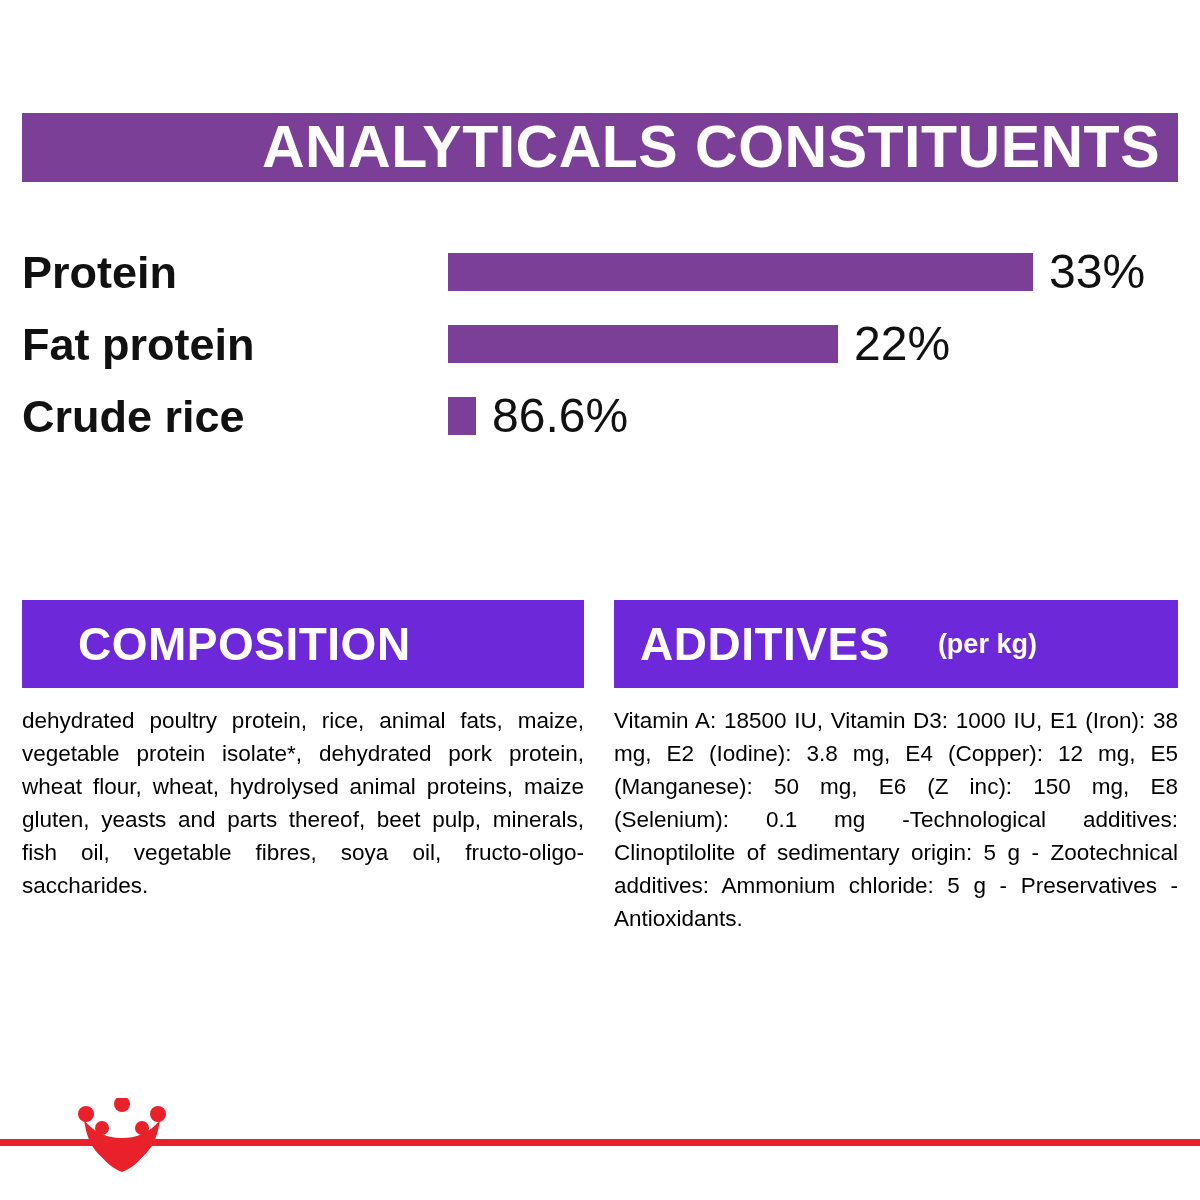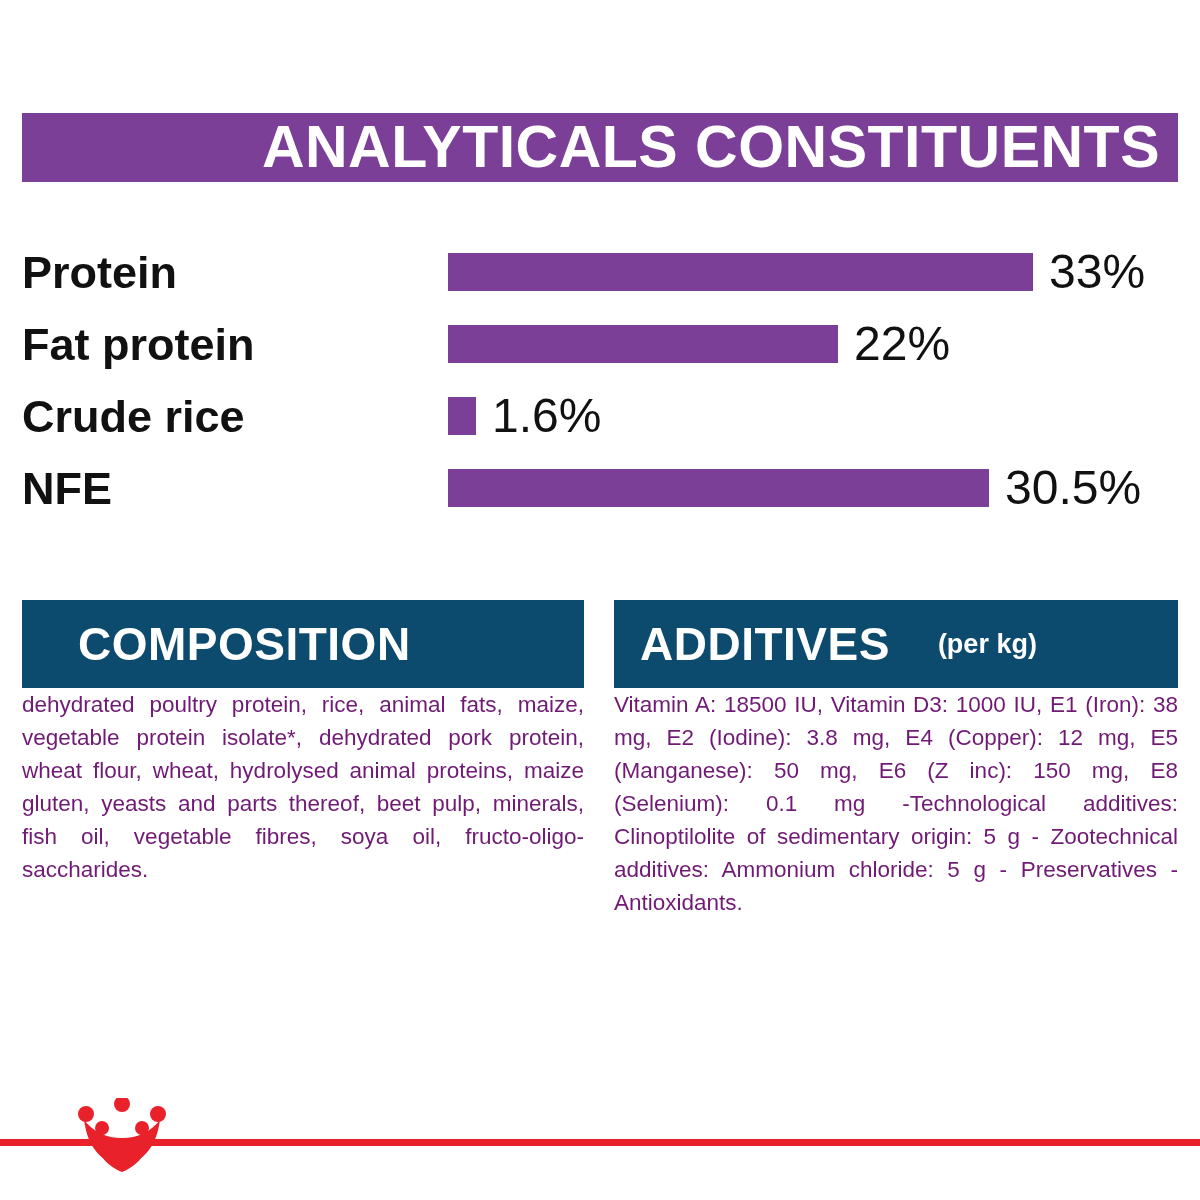--- a/index.html
+++ b/index.html
@@ -95,21 +95,21 @@
 
   
   .col {
     position: absolute;
     top: 600px;
   }
   .col-left  { left: 22px;  width: 562px; }
   .col-right { left: 614px; width: 564px; }
 
   .sub-banner {
-    background: #0c4a6e;
+    background: #6d28d9;
     height: 88px;
     display: flex;
     align-items: center;
     padding-left: 56px;
     box-sizing: border-box;
   }
   .sub-banner.right {
     padding-left: 26px;
     gap: 44px;
   }
@@ -124,23 +124,24 @@
   .sub-note {
     color: #ffffff;
     font-size: 27px;
     font-weight: bold;
     margin-left: 4px;
     line-height: 1;
     white-space: nowrap;
   }
 
   .body-text {
+    margin-top: 16px;
     font-size: 22.5px;
     line-height: 1.47;
-    color: #701a75;
+    color: #000000;
     text-align: justify;
     text-justify: inter-word;
   }
 
   
   .footer-line {
     position: absolute;
     left: 0;
     top: 1139px;
     width: 1200px;
@@ -180,31 +181,24 @@
       <div class="bar-area">
         <div class="bar" style="width:390px"></div>
         <div class="bar-value">22%</div>
       </div>
     </div>
 
     <div class="chart-row">
       <div class="row-label">Crude rice</div>
       <div class="bar-area">
         <div class="bar" style="width:28px"></div>
-        <div class="bar-value">1.6%</div>
+        <div class="bar-value">86.6%</div>
       </div>
     </div>
 
-    <div class="chart-row">
-      <div class="row-label">NFE</div>
-      <div class="bar-area">
-        <div class="bar" style="width:541px"></div>
-        <div class="bar-value">30.5%</div>
-      </div>
-    </div>
 
   </div>
 
   <div class="col col-left">
     <div class="sub-banner">
       <span class="sub-title">COMPOSITION</span>
     </div>
     <div class="body-text">dehydrated poultry protein, rice, animal fats, maize, vegetable protein isolate*, dehydrated pork protein, wheat flour, wheat, hydrolysed animal proteins, maize gluten, yeasts and parts thereof, beet pulp, minerals, fish oil, vegetable fibres, soya oil, fructo-oligo-saccharides.</div>
   </div>
 

